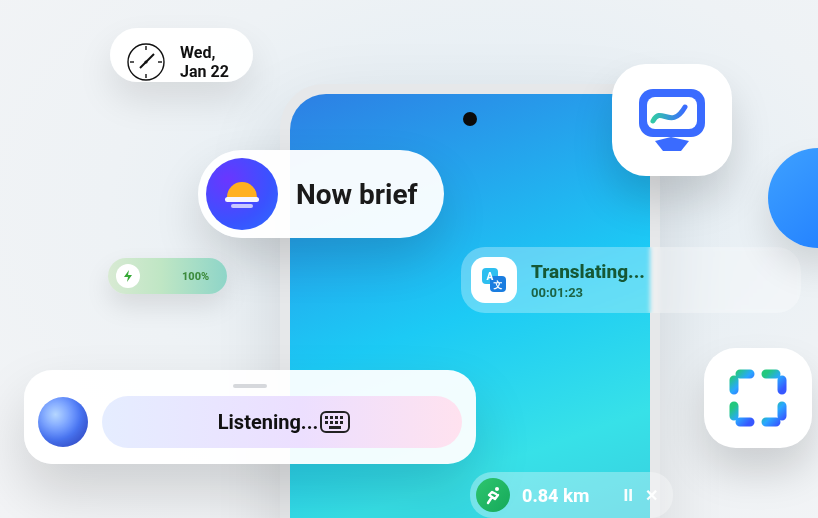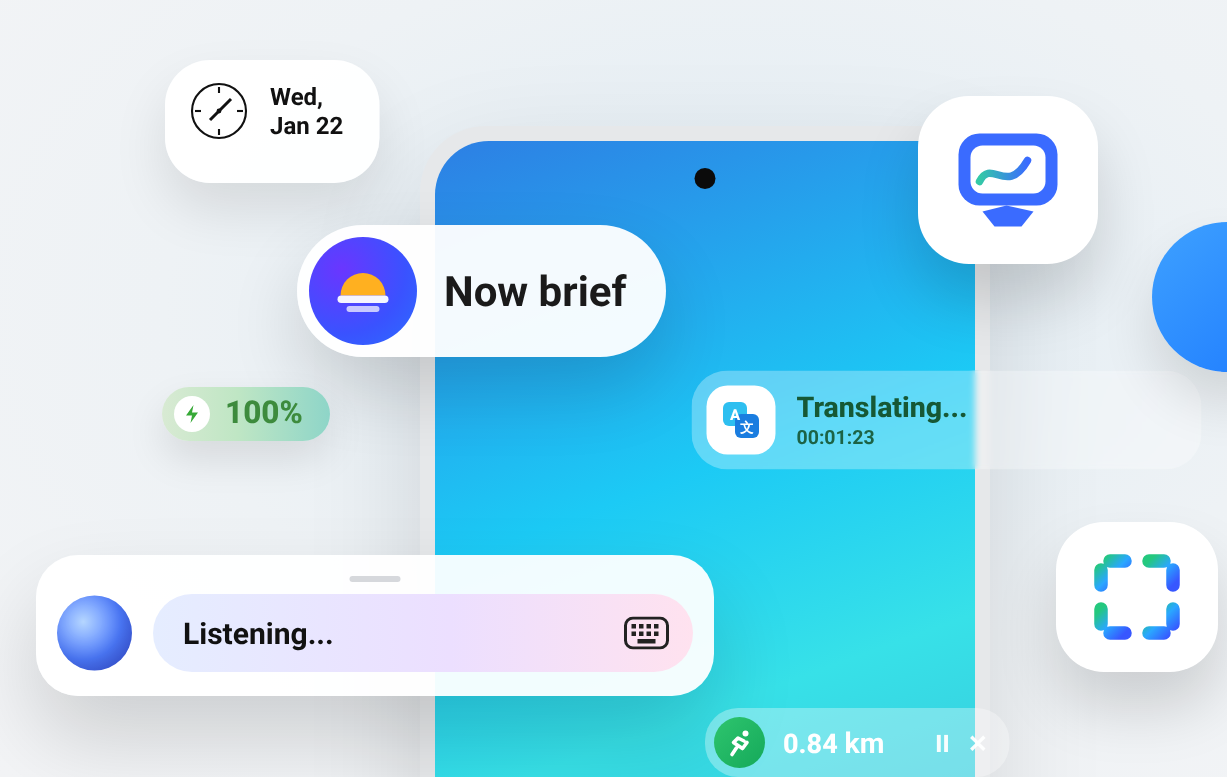--- a/index.html
+++ b/index.html
@@ -33,25 +33,25 @@
     overflow: hidden;
   }
   .pinhole {
     position:absolute; left:50%; top:18px; transform:translateX(-50%);
     width:14px; height:14px; border-radius:50%;
     background:#0b0b0b;
   }
 
   
   .clock-widget {
-    position:absolute; left:110px; top:40px;
+    position:absolute; left:110px; top:28px;
     display:flex; align-items:center; gap:14px;
     background: rgba(255,255,255,.95);
     border-radius: 30px;
-    padding: 14px 24px 28px 16px;
+    padding: 14px 24px 0 16px;
     box-shadow: 0 18px 36px rgba(0,0,0,.10);
   }
   .clock-icon svg { display:block; }
   .date-block { font-size:16px; font-weight:700; line-height:1.2; color:#111; }
 
   
   .nowbrief {
     position:absolute; left:198px; top:150px;
     display:flex; align-items:center; gap:18px;
     background: rgba(255,255,255,.95);
@@ -73,21 +73,21 @@
     display:flex; align-items:center; gap:10px;
     border-radius:22px; padding:6px 18px 6px 8px;
     background: linear-gradient(90deg, #d8ead3 0%, #bfe6c4 45%, #8ed5c8 100%);
     box-shadow: 0 12px 26px rgba(0,0,0,.10);
   }
   .battery .bolt {
     width:24px;height:24px;border-radius:50%;
     background:#fff; display:flex;align-items:center;justify-content:center;
   }
   .battery .bolt svg{display:block}
-  .battery-text{ font-size:21px; font-weight:800; color:#3d8b3d; }
+  .battery-text{ font-size:11px; font-weight:800; color:#3d8b3d;margin-left:32px; }
 
   
   .translating {
     position:absolute; left:461px; top:247px;
     width:340px;
     display:flex; align-items:center; gap:14px;
     border-radius:24px; padding:10px 20px 10px 10px;
     background: rgba(255,255,255,.30);
     backdrop-filter: blur(2px);
   }
@@ -114,21 +114,21 @@
   .listening-row{ display:flex; align-items:center; gap:14px; }
   .orb{
     width:50px;height:50px;border-radius:50%;
     background: radial-gradient(circle at 35% 35%, #b5d6ff, #4d7bff 55%, #3246d6 100%);
     box-shadow: inset -6px -8px 14px rgba(0,0,0,.12);
     flex:0 0 auto;
   }
   .listen-input{
     flex:1 1 auto; height:52px; border-radius:28px;
     background: linear-gradient(90deg, #e5edff 0%, #ecdfff 55%, #ffe2ef 100%);
-    display:flex; align-items:center; justify-content:space-between;
+    display:flex; align-items:center; justify-content:center;
     padding:0 14px 0 20px;
   }
   .listen-input .lbl{ font-size:20px; font-weight:700; color:#111; }
   .kbd{ width:34px;height:28px; display:flex;align-items:center;justify-content:center; }
 
   
   .appicon-board{
     position:absolute; left:612px; top:64px;
     width:120px;height:112px;border-radius:34px;
     background:#fff; box-shadow:0 24px 40px rgba(0,0,0,.15);

